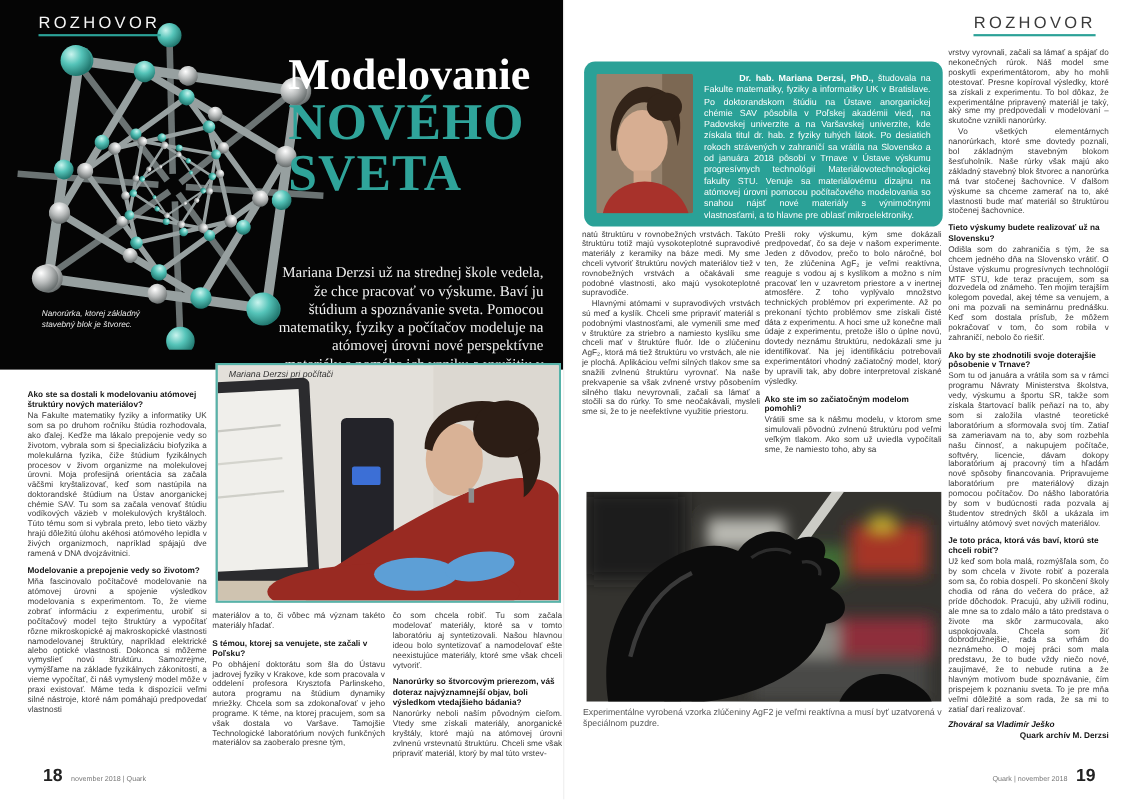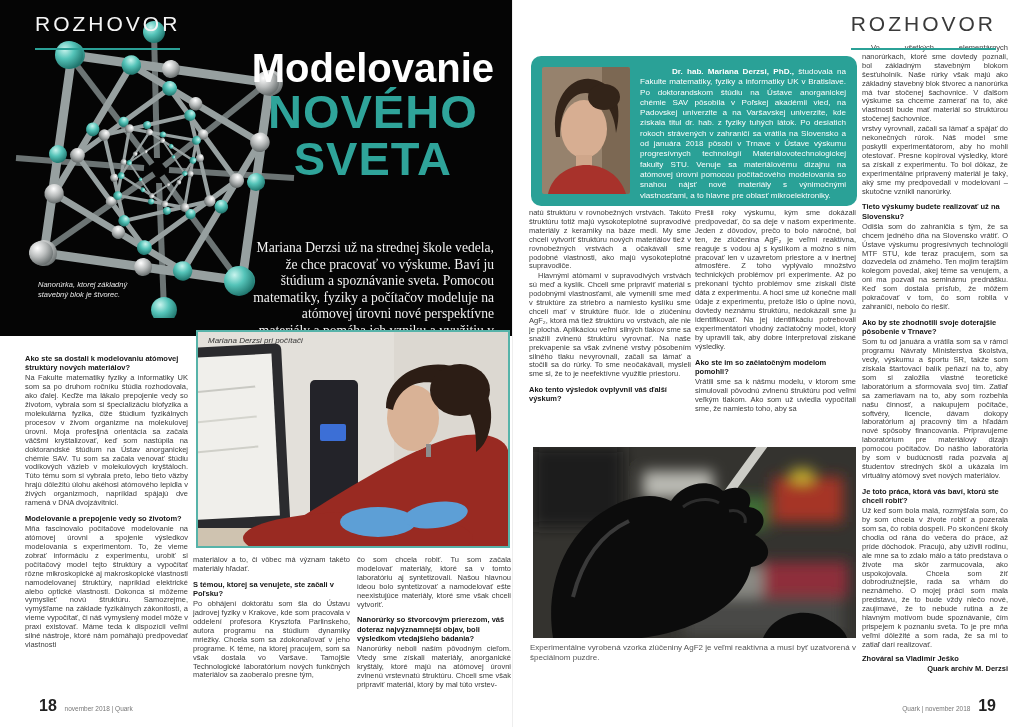--- a/index.html
+++ b/index.html
@@ -4,26 +4,26 @@
 <style>
   html,body{margin:0;padding:0;background:#ffffff;}
   .spread{position:relative;width:1024px;height:727px;background:#ffffff;overflow:hidden;
           font-family:"Liberation Sans",sans-serif;}
   .page{position:absolute;top:0;width:512px;height:727px;}
   .page-left{left:0;}
   .page-right{left:512px;border-left:1px solid #eeeeee;box-sizing:border-box;}
 
   
   .hero{position:absolute;left:0;top:0;width:512px;height:336px;background:#050505;overflow:hidden;}
-  .kicker{font-size:21px;letter-spacing:3px;font-weight:400;width:fit-content;
-          padding-bottom:12px;border-bottom:2px solid #2ba197;}
+  .kicker{font-size:15px;letter-spacing:3px;font-weight:400;width:fit-content;
+          padding-bottom:2px;border-bottom:2px solid #2ba197;}
   .kicker-left{position:absolute;left:35px;top:12px;color:#f5f5f5;z-index:5;}
   .molecule{position:absolute;left:-6px;top:18px;z-index:1;}
-  .hero-title{position:absolute;right:18px;top:48px;text-align:center;z-index:4;
-              font-family:Liberation Sans, sans-serif;font-weight:bold;line-height:1.0;}
+  .hero-title{position:absolute;right:30px;top:48px;text-align:left;z-index:4;
+              font-family:Liberation Serif, serif;font-weight:bold;line-height:1.0;}
   .t1{font-size:40px;color:#ffffff;}
   .t2,.t3{font-size:47px;color:#2fa49a;letter-spacing:1px;}
   .hero-intro{position:absolute;right:18px;top:212px;width:245px;text-align:right;z-index:4;
               font-family:"Liberation Serif",serif;font-size:13.6px;line-height:1.22;color:#f2f2f2;margin-top:28px;}
   .mol-caption{position:absolute;left:38px;top:280px;width:92px;z-index:4;
                font-style:italic;font-size:7.5px;line-height:1.3;color:#e8e8e8;}
 
   .photo-frame{position:absolute;border:2px solid #57b3a9;box-sizing:border-box;overflow:hidden;background:#ddd;text-align:center;}
   #photo1{left:196px;top:330px;width:314px;height:218px;z-index:6;}
   .photo1-caption{position:absolute;left:10px;top:4px;font-style:italic;font-size:8px;color:#333;z-index:2;}
@@ -48,21 +48,21 @@
   .bio-box{position:absolute;left:18px;top:56px;width:326px;height:150px;background:#2aa197;
            border-radius:10px;box-sizing:border-box;padding:11px;display:flex;gap:10px;overflow:hidden;}
   .bio-photo{flex:0 0 88px;height:127px;border-radius:2px;overflow:hidden;}
   .bio-text{flex:1;color:#ffffff;font-size:8.1px;line-height:10.3px;text-align:justify;}
   .bio-text b{font-weight:bold;padding-left:32px;}
   #rcol1{left:16px;top:209px;width:162px;height:240px;}
   #rcol2{left:182px;top:209px;width:161px;height:240px;}
   #rcol3{left:349px;top:44px;width:146px;height:652px;}
   #photo2{left:20px;top:447px;width:323px;height:191px;border:none;}
   .photo2-caption{position:absolute;left:17px;top:643px;width:330px;font-size:8px;line-height:10px;color:#555;}
-  .byline{font-weight:bold;color:#161616;text-align:right;margin-top:5px !important;}
+  .byline{font-weight:bold;color:#161616;text-align:right;margin-top:5px !important;font-style:italic;}
   .byline2{font-weight:bold;color:#161616;text-align:right !important;}
 </style>
 </head>
 <body>
 
 <div class="spread">
 
   <div class="page page-left">
 
     <div class="hero">
@@ -197,21 +197,20 @@
         </svg>
       </div>
       <div class="bio-text">
         <b>Dr. hab. Mariana Derzsi, PhD.,</b><span> študovala na Fakulte matematiky, fyziky a informatiky UK v Bratislave. Po doktorandskom štúdiu na Ústave anorganickej chémie SAV pôsobila v Poľskej akadémii vied, na Padovskej univerzite a na Varšavskej univerzite, kde získala titul dr. hab. z fyziky tuhých látok. Po desiatich rokoch strávených v zahraničí sa vrátila na Slovensko a od januára 2018 pôsobí v Trnave v Ústave výskumu progresívnych technológií Materiálovotechnologickej fakulty STU. Venuje sa materiálovému dizajnu na atómovej úrovni pomocou počítačového modelovania so snahou nájsť nové materiály s výnimočnými vlastnosťami, a to hlavne pre oblasť mikroelektroniky.</span>
       </div>
     </div>
 
     <div class="col" id="rcol1">
       <p class="a">natú štruktúru v rovnobežných vrstvách. Takúto štruktúru totiž majú vysokoteplotné supravodivé materiály z keramiky na báze medi. My sme chceli vytvoriť štruktúru nových materiálov tiež v rovnobežných vrstvách a očakávali sme podobné vlastnosti, ako majú vysokoteplotné supravodiče.</p>
       <p class="a ind">Hlavnými atómami v supravodivých vrstvách sú meď a kyslík. Chceli sme pripraviť materiál s podobnými vlastnosťami, ale vymenili sme meď v štruktúre za striebro a namiesto kyslíku sme chceli mať v štruktúre fluór. Ide o zlúčeninu AgF₂, ktorá má tiež štruktúru vo vrstvách, ale nie je plochá. Aplikáciou veľmi silných tlakov sme sa snažili zvlnenú štruktúru vyrovnať. Na naše prekvapenie sa však zvlnené vrstvy pôsobením silného tlaku nevyrovnali, začali sa lámať a stočili sa do rúrky. To sme neočakávali, mysleli sme si, že to je neefektívne využitie priestoru.</p>
-      <p class="q">Ako tento výsledok ovplyvnil váš ďalší výskum?</p>
     </div>
 
     <div class="col" id="rcol2">
       <p class="a">Prešli roky výskumu, kým sme dokázali predpovedať, čo sa deje v našom experimente. Jeden z dôvodov, prečo to bolo náročné, bol ten, že zlúčenina AgF₂ je veľmi reaktívna, reaguje s vodou aj s kyslíkom a možno s ním pracovať len v uzavretom priestore a v inertnej atmosfére. Z toho vyplývalo množstvo technických problémov pri experimente. Až po prekonaní týchto problémov sme získali čisté dáta z experimentu. A hoci sme už konečne mali údaje z experimentu, pretože išlo o úplne novú, dovtedy neznámu štruktúru, nedokázali sme ju identifikovať. Na jej identifikáciu potrebovali experimentátori vhodný začiatočný model, ktorý by upravili tak, aby dobre interpretoval získané výsledky.</p>
       <p class="q">Ako ste im so začiatočným modelom pomohli?</p>
       <p class="a">Vrátili sme sa k nášmu modelu, v ktorom sme simulovali pôvodnú zvlnenú štruktúru pod veľmi veľkým tlakom. Ako som už uviedla vypočítali sme, že namiesto toho, aby sa</p>
     </div>
 
     <div class="photo-frame" id="photo2">
       <svg width="323" height="191" viewBox="0 0 323 191">
@@ -237,22 +236,22 @@
         </g>
         <path d="M20,191 C12,140 30,92 68,66 C92,50 118,44 138,54 C150,36 176,30 190,44 C206,36 222,44 216,60 C232,62 236,78 222,88 C242,98 238,118 218,120 C206,178 110,198 70,191 Z" fill="#0c0c0c"></path>
         <path d="M150,60 C160,52 176,50 186,56 M196,64 C206,62 214,68 212,76" stroke="#2c2c2c" stroke-width="3" fill="none"></path>
         <path d="M230,191 C240,168 268,160 290,170 C305,177 312,184 314,191 Z" fill="#0c0c0c"></path>
         <path d="M40,150 C50,110 70,86 96,74" stroke="#3a3a3a" stroke-width="4" fill="none"></path>
       </svg>
     </div>
     <div class="photo2-caption">Experimentálne vyrobená vzorka zlúčeniny AgF2 je veľmi reaktívna a musí byť uzatvorená v špeciálnom puzdre.</div>
 
     <div class="col" id="rcol3">
+      <p class="a">vrstvy vyrovnali, začali sa lámať a spájať do nekonečných rúrok. Náš model sme poskytli experimentátorom, aby ho mohli otestovať. Presne kopíroval výsledky, ktoré sa získali z experimentu. To bol dôkaz, že experimentálne pripravený materiál je taký, aký sme my predpovedali v modelovaní – skutočne vznikli nanorúrky.</p>
       <p class="a ind">Vo všetkých elementárnych nanorúrkach, ktoré sme dovtedy poznali, bol základným stavebným blokom šesťuholník. Naše rúrky však majú ako základný stavebný blok štvorec a nanorúrka má tvar stočenej šachovnice. V ďalšom výskume sa chceme zamerať na to, aké vlastnosti bude mať materiál so štruktúrou stočenej šachovnice.</p>
-      <p class="a">vrstvy vyrovnali, začali sa lámať a spájať do nekonečných rúrok. Náš model sme poskytli experimentátorom, aby ho mohli otestovať. Presne kopíroval výsledky, ktoré sa získali z experimentu. To bol dôkaz, že experimentálne pripravený materiál je taký, aký sme my predpovedali v modelovaní – skutočne vznikli nanorúrky.</p>
       <p class="q">Tieto výskumy budete realizovať už na Slovensku?</p>
       <p class="a">Odišla som do zahraničia s tým, že sa chcem jedného dňa na Slovensko vrátiť. O Ústave výskumu progresívnych technológií MTF STU, kde teraz pracujem, som sa dozvedela od známeho. Ten mojim terajším kolegom povedal, akej téme sa venujem, a oni ma pozvali na seminárnu prednášku. Keď som dostala prísľub, že môžem pokračovať v tom, čo som robila v zahraničí, nebolo čo riešiť.</p>
       <p class="q">Ako by ste zhodnotili svoje doterajšie pôsobenie v Trnave?</p>
       <p class="a">Som tu od januára a vrátila som sa v rámci programu Návraty Ministerstva školstva, vedy, výskumu a športu SR, takže som získala štartovací balík peňazí na to, aby som si založila vlastné teoretické laboratórium a sformovala svoj tím. Zatiaľ sa zameriavam na to, aby som rozbehla našu činnosť, a nakupujem počítače, softvéry, licencie, dávam dokopy laboratórium aj pracovný tím a hľadám nové spôsoby financovania. Pripravujeme laboratórium pre materiálový dizajn pomocou počítačov. Do nášho laboratória by som v budúcnosti rada pozvala aj študentov stredných škôl a ukázala im virtuálny atómový svet nových materiálov.</p>
       <p class="q">Je toto práca, ktorá vás baví, ktorú ste chceli robiť?</p>
       <p class="a">Už keď som bola malá, rozmýšľala som, čo by som chcela v živote robiť a pozerala som sa, čo robia dospelí. Po skončení školy chodia od rána do večera do práce, až príde dôchodok. Pracujú, aby uživili rodinu, ale mne sa to zdalo málo a táto predstava o živote ma skôr zarmucovala, ako uspokojovala. Chcela som žiť dobrodružnejšie, rada sa vrhám do neznámeho. O mojej práci som mala predstavu, že to bude vždy niečo nové, zaujímavé, že to nebude rutina a že hlavným motívom bude spoznávanie, čím prispejem k poznaniu sveta. To je pre mňa veľmi dôležité a som rada, že sa mi to zatiaľ darí realizovať.</p>
       <p class="byline">Zhováral sa Vladimír Ješko</p>
       <p class="byline2">Quark archív M. Derzsi</p>
     </div>
 

